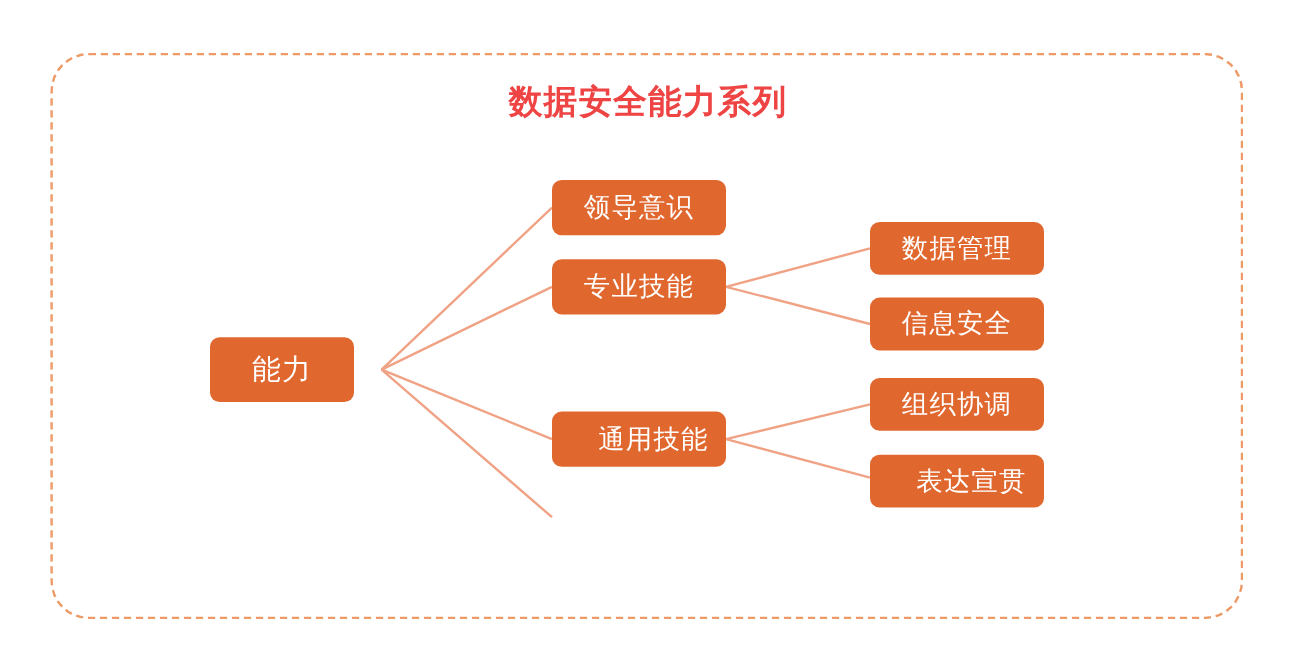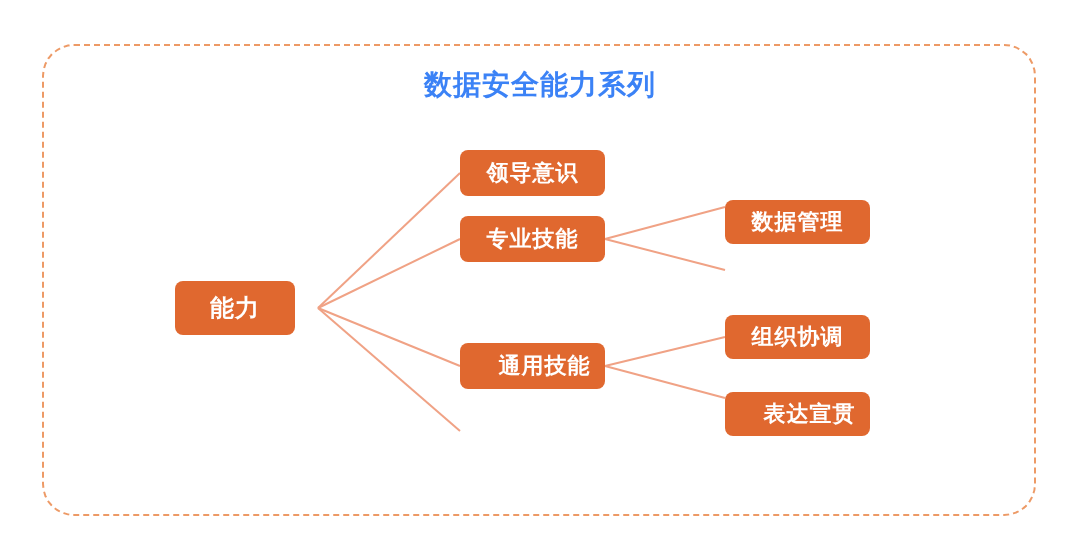--- a/index.html
+++ b/index.html
@@ -26,37 +26,37 @@
     box-sizing: border-box;
   }
   .title {
     position: absolute;
     left: 0;
     top: 66px;
     width: 1080px;
     text-align: center;
     font-size: 28px;
     font-weight: bold;
-    color: #3b82f6;
+    color: #ef4444;
     letter-spacing: 1px;
   }
   .connectors {
     position: absolute;
     left: 0;
     top: 0;
     width: 1080px;
     height: 547px;
     z-index: 1;
   }
   .node {
     position: absolute;
     z-index: 2;
     background: #E0682F;
     color: #ffffff;
-    font-weight: bold;
+    font-weight: normal;
     border-radius: 8px;
     display: flex;
     align-items: center;
     justify-content: center;
     box-sizing: border-box;
     letter-spacing: 1px;
   }
   .node-root {
     left: 175px;
     top: 281px;
@@ -71,24 +71,24 @@
   }
   .node-l3 {
     width: 145px;
     height: 44px;
     font-size: 22px;
   }
   .pos-leadership   { left: 460px; top: 150px; }
   .pos-professional { left: 460px; top: 216px; }
   .pos-general      { left: 460px; top: 343px; padding-left: 24px; }
   .pos-industry     { left: 460px; top: 408px; }
-  .pos-datamgmt     { left: 725px; top: 185px; margin-top: 15px; }
+  .pos-datamgmt     { left: 725px; top: 185px; }
   .pos-infosec      { left: 725px; top: 248px; }
   .pos-orgcoord     { left: 725px; top: 315px; text-align: right; }
-  .pos-expression   { left: 725px; top: 392px; padding-left: 24px; }
+  .pos-expression   { left: 725px; top: 379px; padding-left: 24px; }
 </style>
 </head>
 <body>
 
 <div class="canvas">
 
   <div class="frame"></div>
 
   <div class="title">数据安全能力系列</div>
 
@@ -110,18 +110,19 @@
 
   <div class="node node-l2 pos-leadership">领导意识</div>
 
   <div class="node node-l2 pos-professional">专业技能</div>
 
   <div class="node node-l2 pos-general">通用技能</div>
 
 
   <div class="node node-l3 pos-datamgmt">数据管理</div>
 
+  <div class="node node-l3 pos-infosec">信息安全</div>
 
   <div class="node node-l3 pos-orgcoord">组织协调</div>
 
   <div class="node node-l3 pos-expression">表达宣贯</div>
 
 </div>
 
 </body></html>

